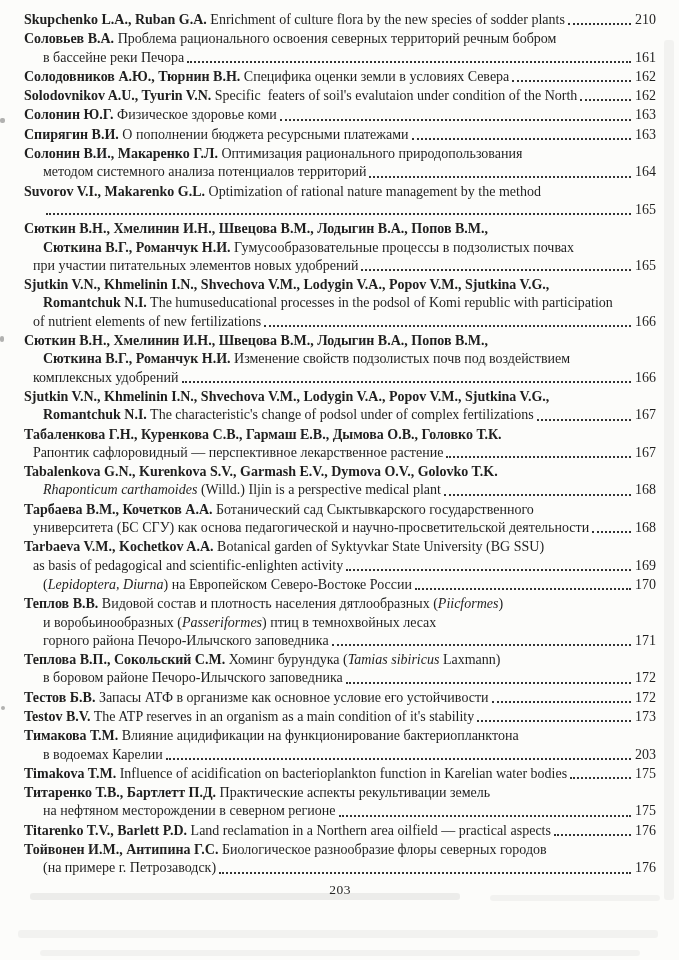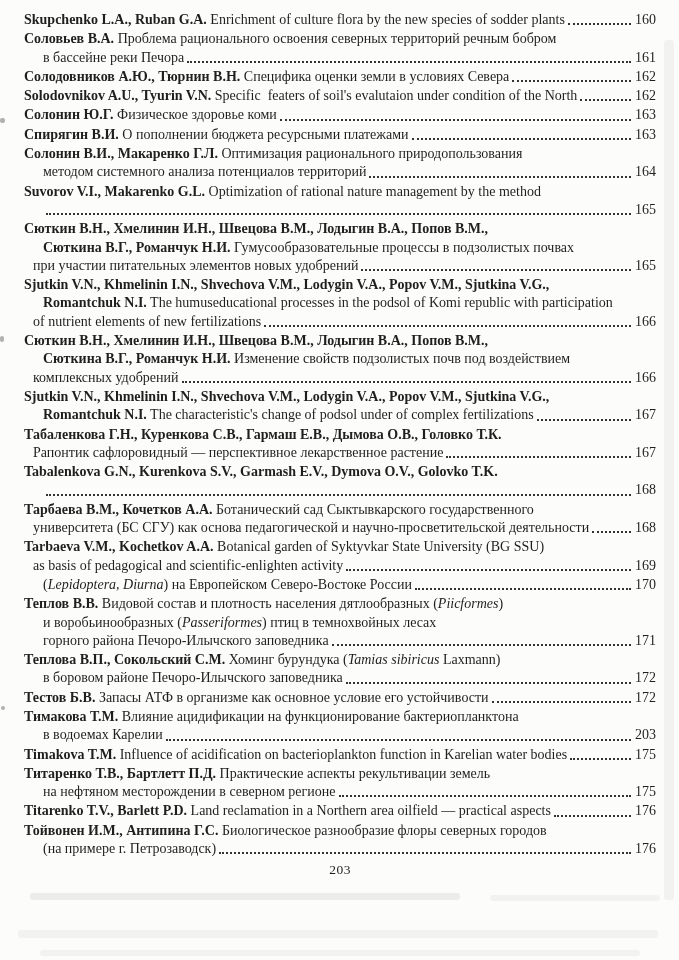--- a/index.html
+++ b/index.html
@@ -56,21 +56,21 @@
   .speck { background: rgba(55,55,55,0.38); border-radius: 2px; }
   .streak { background: rgba(110,110,110,0.07); border-radius: 3px; }
   .streak-dark { background: rgba(100,100,100,0.10); border-radius: 3px; }
 </style>
 </head>
 <body>
 
 <div class="page-inner">
   <div class="toc" id="toc">
       <div class="entry">
-        <div class="row ind0"><span class="txt"><span class="seg-b">Skupchenko L.A., Ruban G.A.</span><span class="seg-n"> Enrichment of culture flora by the new species of sodder plants</span></span><span class="leader"></span><span class="pagenum">160</span></div>
+        <div class="row ind0"><span class="txt"><span class="seg-b">Skupchenko L.A., Ruban G.A.</span><span class="seg-n"> Enrichment of culture flora by the new species of sodder plants</span></span><span class="leader"></span><span class="pagenum">210</span></div>
       </div>
       <div class="entry">
         <div class="row ind0"><span class="txt"><span class="seg-b">Соловьев В.А.</span><span class="seg-n"> Проблема рационального освоения северных территорий речным бобром</span></span></div>
         <div class="row ind2"><span class="txt"><span class="seg-n">в бассейне реки Печора</span></span><span class="leader"></span><span class="pagenum">161</span></div>
       </div>
       <div class="entry">
         <div class="row ind0"><span class="txt"><span class="seg-b">Солодовников А.Ю., Тюрнин В.Н.</span><span class="seg-n"> Специфика оценки земли в условиях Севера</span></span><span class="leader"></span><span class="pagenum">162</span></div>
       </div>
       <div class="entry">
         <div class="row ind0"><span class="txt"><span class="seg-b">Solodovnikov A.U., Tyurin V.N.</span><span class="seg-n"> Specific  featers of soil's evalutaion under condition of the North</span></span><span class="leader"></span><span class="pagenum">162</span></div>
@@ -107,21 +107,21 @@
       <div class="entry">
         <div class="row ind0"><span class="txt"><span class="seg-b">Sjutkin V.N., Khmelinin I.N., Shvechova V.M., Lodygin V.A., Popov V.M., Sjutkina V.G.,</span></span></div>
         <div class="row ind2"><span class="txt"><span class="seg-b">Romantchuk N.I.</span><span class="seg-n"> The characteristic's change of podsol under of complex fertilizations</span></span><span class="leader"></span><span class="pagenum">167</span></div>
       </div>
       <div class="entry">
         <div class="row ind0"><span class="txt"><span class="seg-b">Табаленкова Г.Н., Куренкова С.В., Гармаш Е.В., Дымова О.В., Головко Т.К.</span></span></div>
         <div class="row ind1"><span class="txt"><span class="seg-n">Рапонтик сафлоровидный — перспективное лекарственное растение</span></span><span class="leader"></span><span class="pagenum">167</span></div>
       </div>
       <div class="entry">
         <div class="row ind0"><span class="txt"><span class="seg-b">Tabalenkova G.N., Kurenkova S.V., Garmash E.V., Dymova O.V., Golovko T.K.</span></span></div>
-        <div class="row ind2"><span class="leader"></span><span class="pagenum">168</span></div>
+        <div class="row ind2"><span class="txt"><span class="seg-i">Rhaponticum carthamoides</span><span class="seg-n"> (Willd.) Iljin is a perspective medical plant</span></span><span class="leader"></span><span class="pagenum">168</span></div>
       </div>
       <div class="entry">
         <div class="row ind0"><span class="txt"><span class="seg-b">Тарбаева В.М., Кочетков А.А.</span><span class="seg-n"> Ботанический сад Сыктывкарского государственного</span></span></div>
         <div class="row ind1"><span class="txt"><span class="seg-n">университета (БС СГУ) как основа педагогической и научно-просветительской деятельности</span></span><span class="leader"></span><span class="pagenum">168</span></div>
       </div>
       <div class="entry">
         <div class="row ind0"><span class="txt"><span class="seg-b">Tarbaeva V.M., Kochetkov A.A.</span><span class="seg-n"> Botanical garden of Syktyvkar State University (BG SSU)</span></span></div>
         <div class="row ind1"><span class="txt"><span class="seg-n">as basis of pedagogical and scientific-enlighten activity</span></span><span class="leader"></span><span class="pagenum">169</span></div>
       </div>
       <div class="entry">
@@ -131,20 +131,23 @@
         <div class="row ind0"><span class="txt"><span class="seg-b">Теплов В.В.</span><span class="seg-n"> Видовой состав и плотность населения дятлообразных (</span><span class="seg-i">Piicformes</span><span class="seg-n">)</span></span></div>
         <div class="row ind2"><span class="txt"><span class="seg-n">и воробьинообразных (</span><span class="seg-i">Passeriformes</span><span class="seg-n">) птиц в темнохвойных лесах</span></span></div>
         <div class="row ind2"><span class="txt"><span class="seg-n">горного района Печоро-Илычского заповедника</span></span><span class="leader"></span><span class="pagenum">171</span></div>
       </div>
       <div class="entry">
         <div class="row ind0"><span class="txt"><span class="seg-b">Теплова В.П., Сокольский С.М.</span><span class="seg-n"> Хоминг бурундука (</span><span class="seg-i">Tamias sibiricus</span><span class="seg-n"> Laxmann)</span></span></div>
         <div class="row ind2"><span class="txt"><span class="seg-n">в боровом районе Печоро-Илычского заповедника</span></span><span class="leader"></span><span class="pagenum">172</span></div>
       </div>
       <div class="entry">
         <div class="row ind0"><span class="txt"><span class="seg-b">Тестов Б.В.</span><span class="seg-n"> Запасы АТФ в организме как основное условие его устойчивости</span></span><span class="leader"></span><span class="pagenum">172</span></div>
+      </div>
+      <div class="entry">
+        <div class="row ind0"><span class="txt"><span class="seg-b">Testov B.V.</span><span class="seg-n"> The ATP reserves in an organism as a main condition of it's stability</span></span><span class="leader"></span><span class="pagenum">173</span></div>
       </div>
       <div class="entry">
         <div class="row ind0"><span class="txt"><span class="seg-b">Тимакова Т.М.</span><span class="seg-n"> Влияние ацидификации на функционирование бактериопланктона</span></span></div>
         <div class="row ind2"><span class="txt"><span class="seg-n">в водоемах Карелии</span></span><span class="leader"></span><span class="pagenum">203</span></div>
       </div>
       <div class="entry">
         <div class="row ind0"><span class="txt"><span class="seg-b">Timakova T.M.</span><span class="seg-n"> Influence of acidification on bacterioplankton function in Karelian water bodies</span></span><span class="leader"></span><span class="pagenum">175</span></div>
       </div>
       <div class="entry">
         <div class="row ind0"><span class="txt"><span class="seg-b">Титаренко Т.В., Бартлетт П.Д.</span><span class="seg-n"> Практические аспекты рекультивации земель</span></span></div>

